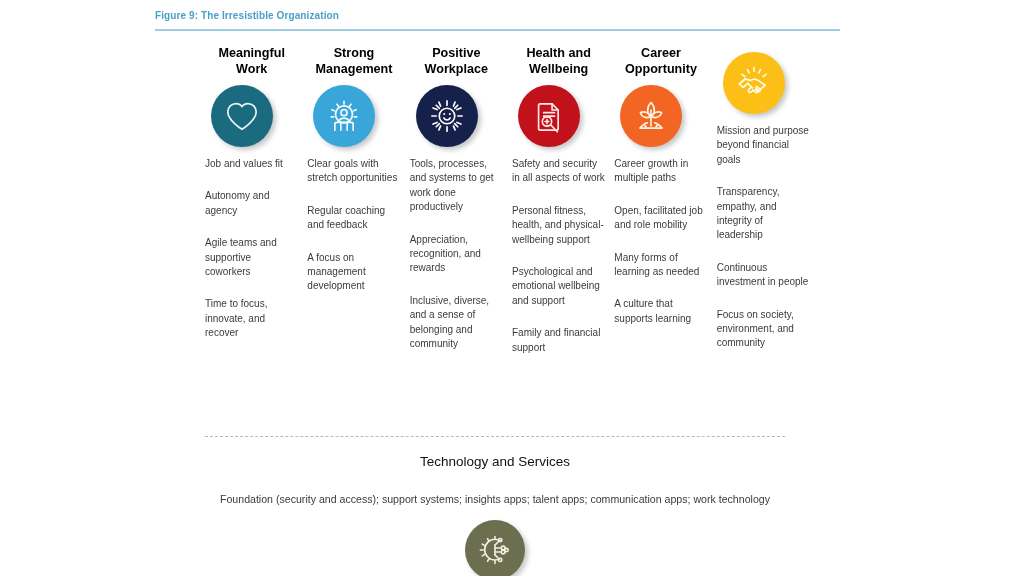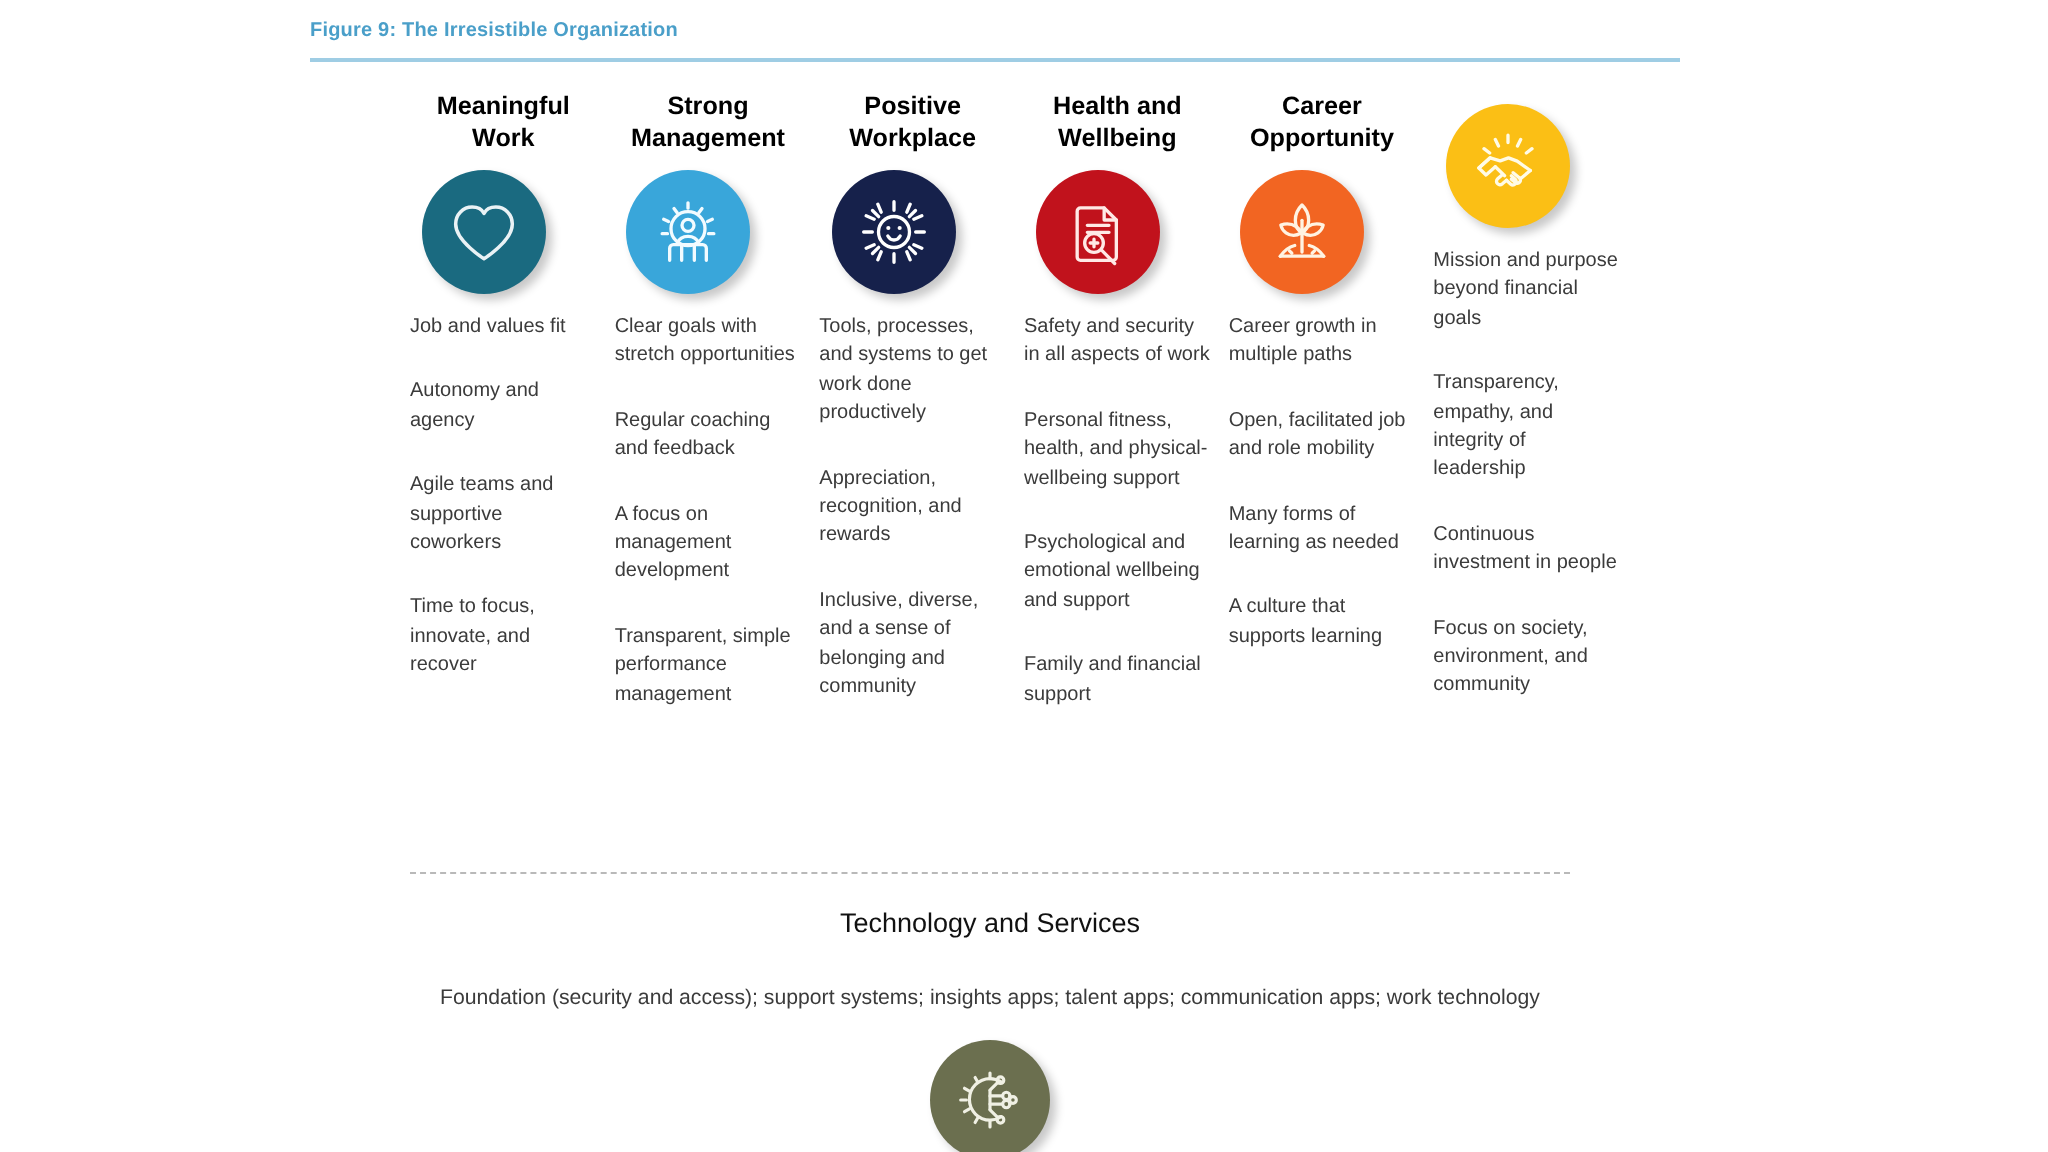--- a/index.html
+++ b/index.html
@@ -180,21 +180,20 @@
             <path d="M13 41v-7.2c0-1.2 1-2.2 2.2-2.2h17.6c1.2 0 2.2 1 2.2 2.2V41"></path>
             <path d="M20.2 31.6V41M27.8 31.6V41"></path>
           </svg>
         </span>
       </div>
     </div>
     <div class="pillar-items">
       <div class="pillar-item">Clear goals with stretch opportunities</div>
       <div class="pillar-item">Regular coaching and feedback</div>
       <div class="pillar-item">A focus on management development</div>
-      <div class="pillar-item">Transparent, simple performance management</div>
     </div>
   </div>
 
   <div class="pillar-col">
     <div class="pillar-heading">Positive Workplace</div>
     <div class="pillar-icon-wrap">
       <div class="pillar-circle" style="background: rgb(22, 33, 75);">
         <span>
           <svg viewBox="0 0 48 48" fill="none" stroke="#ffffff" stroke-width="2" stroke-linecap="round" stroke-linejoin="round">
             <circle cx="24" cy="24" r="9.3"></circle>

